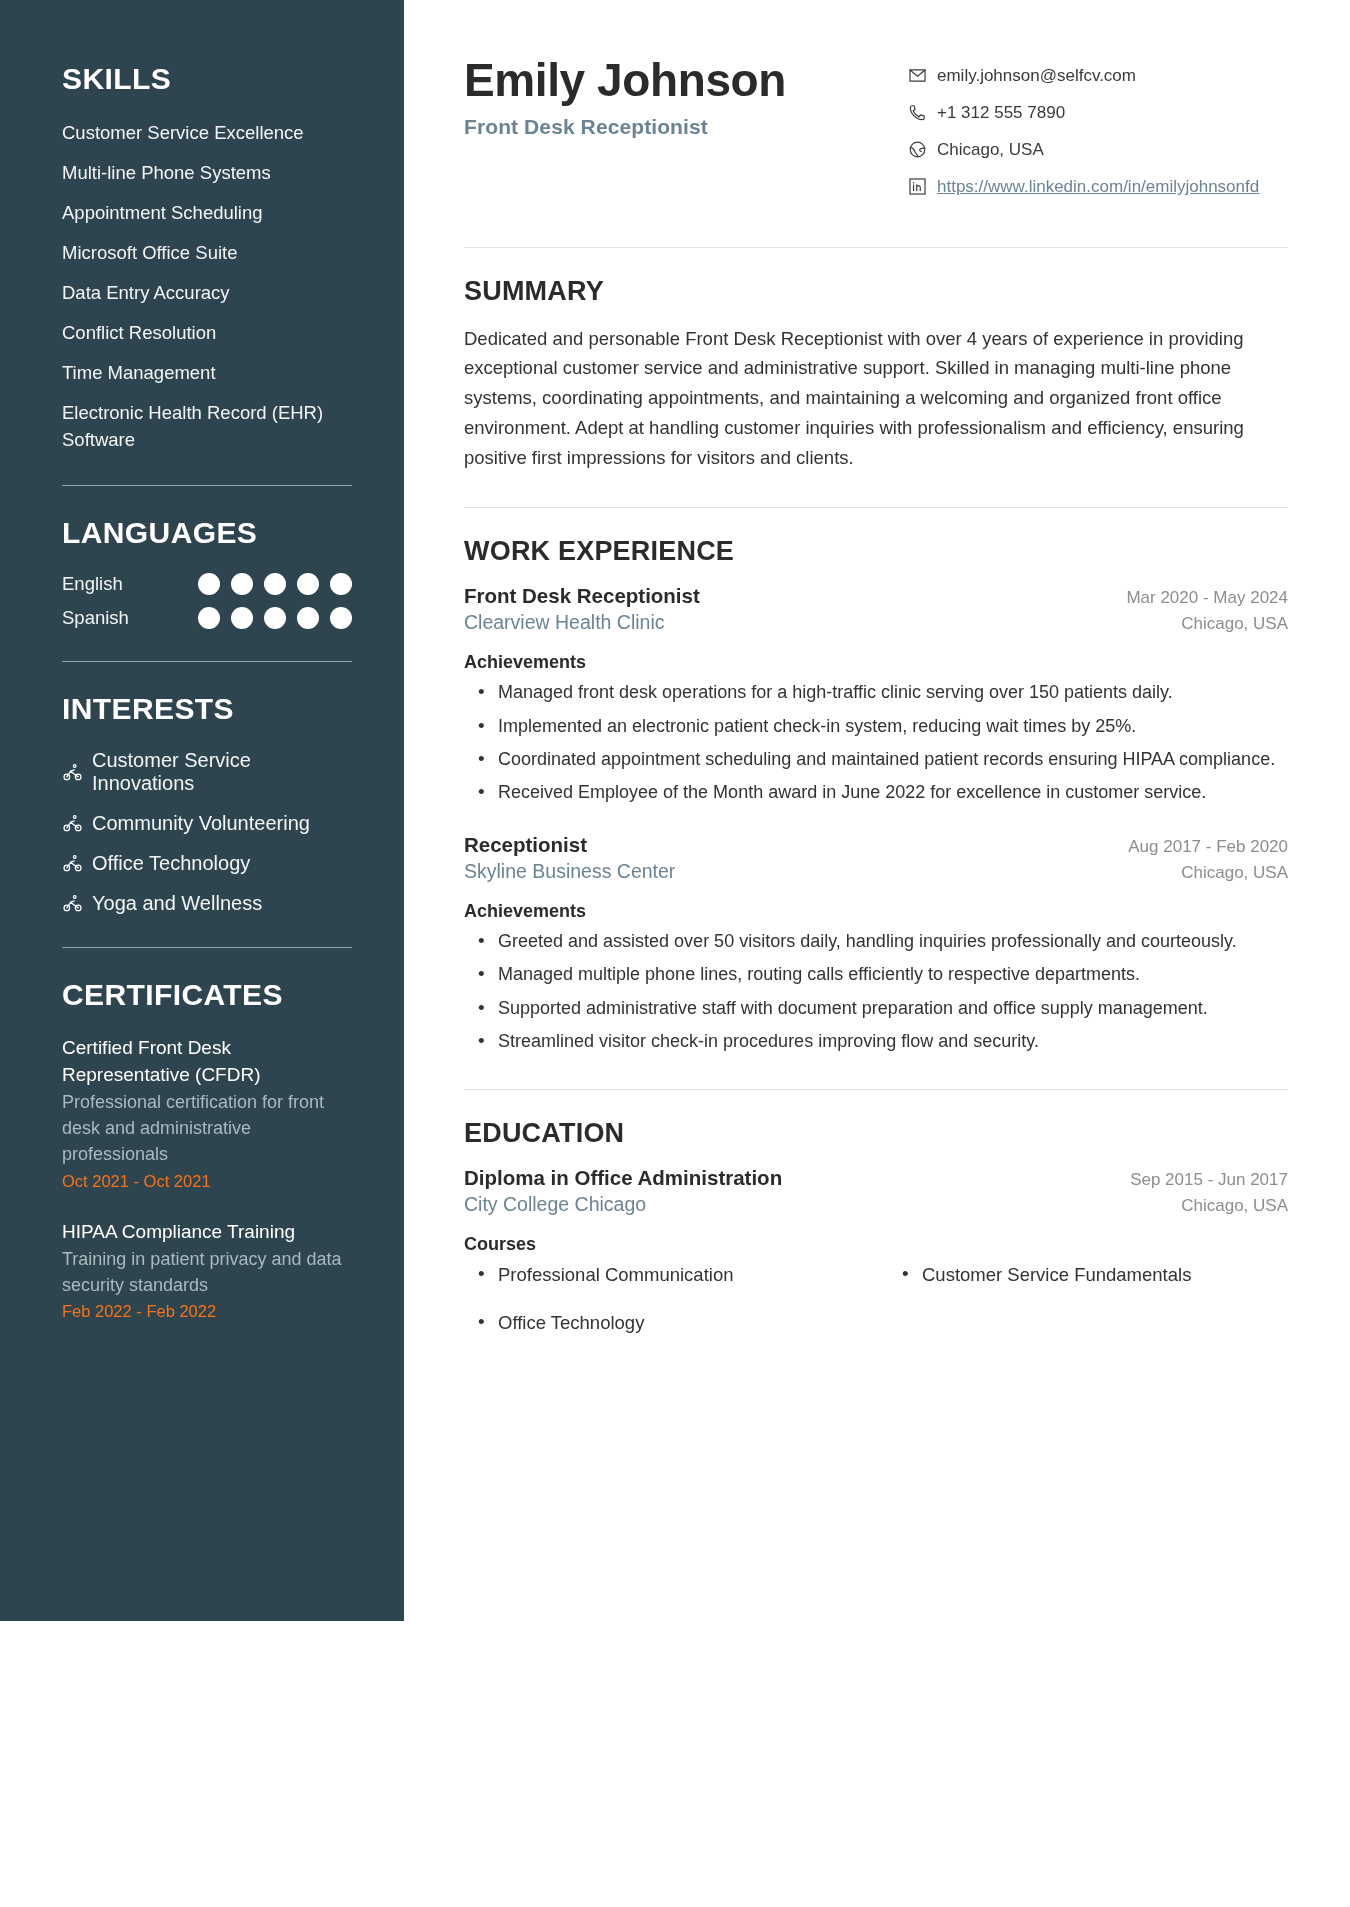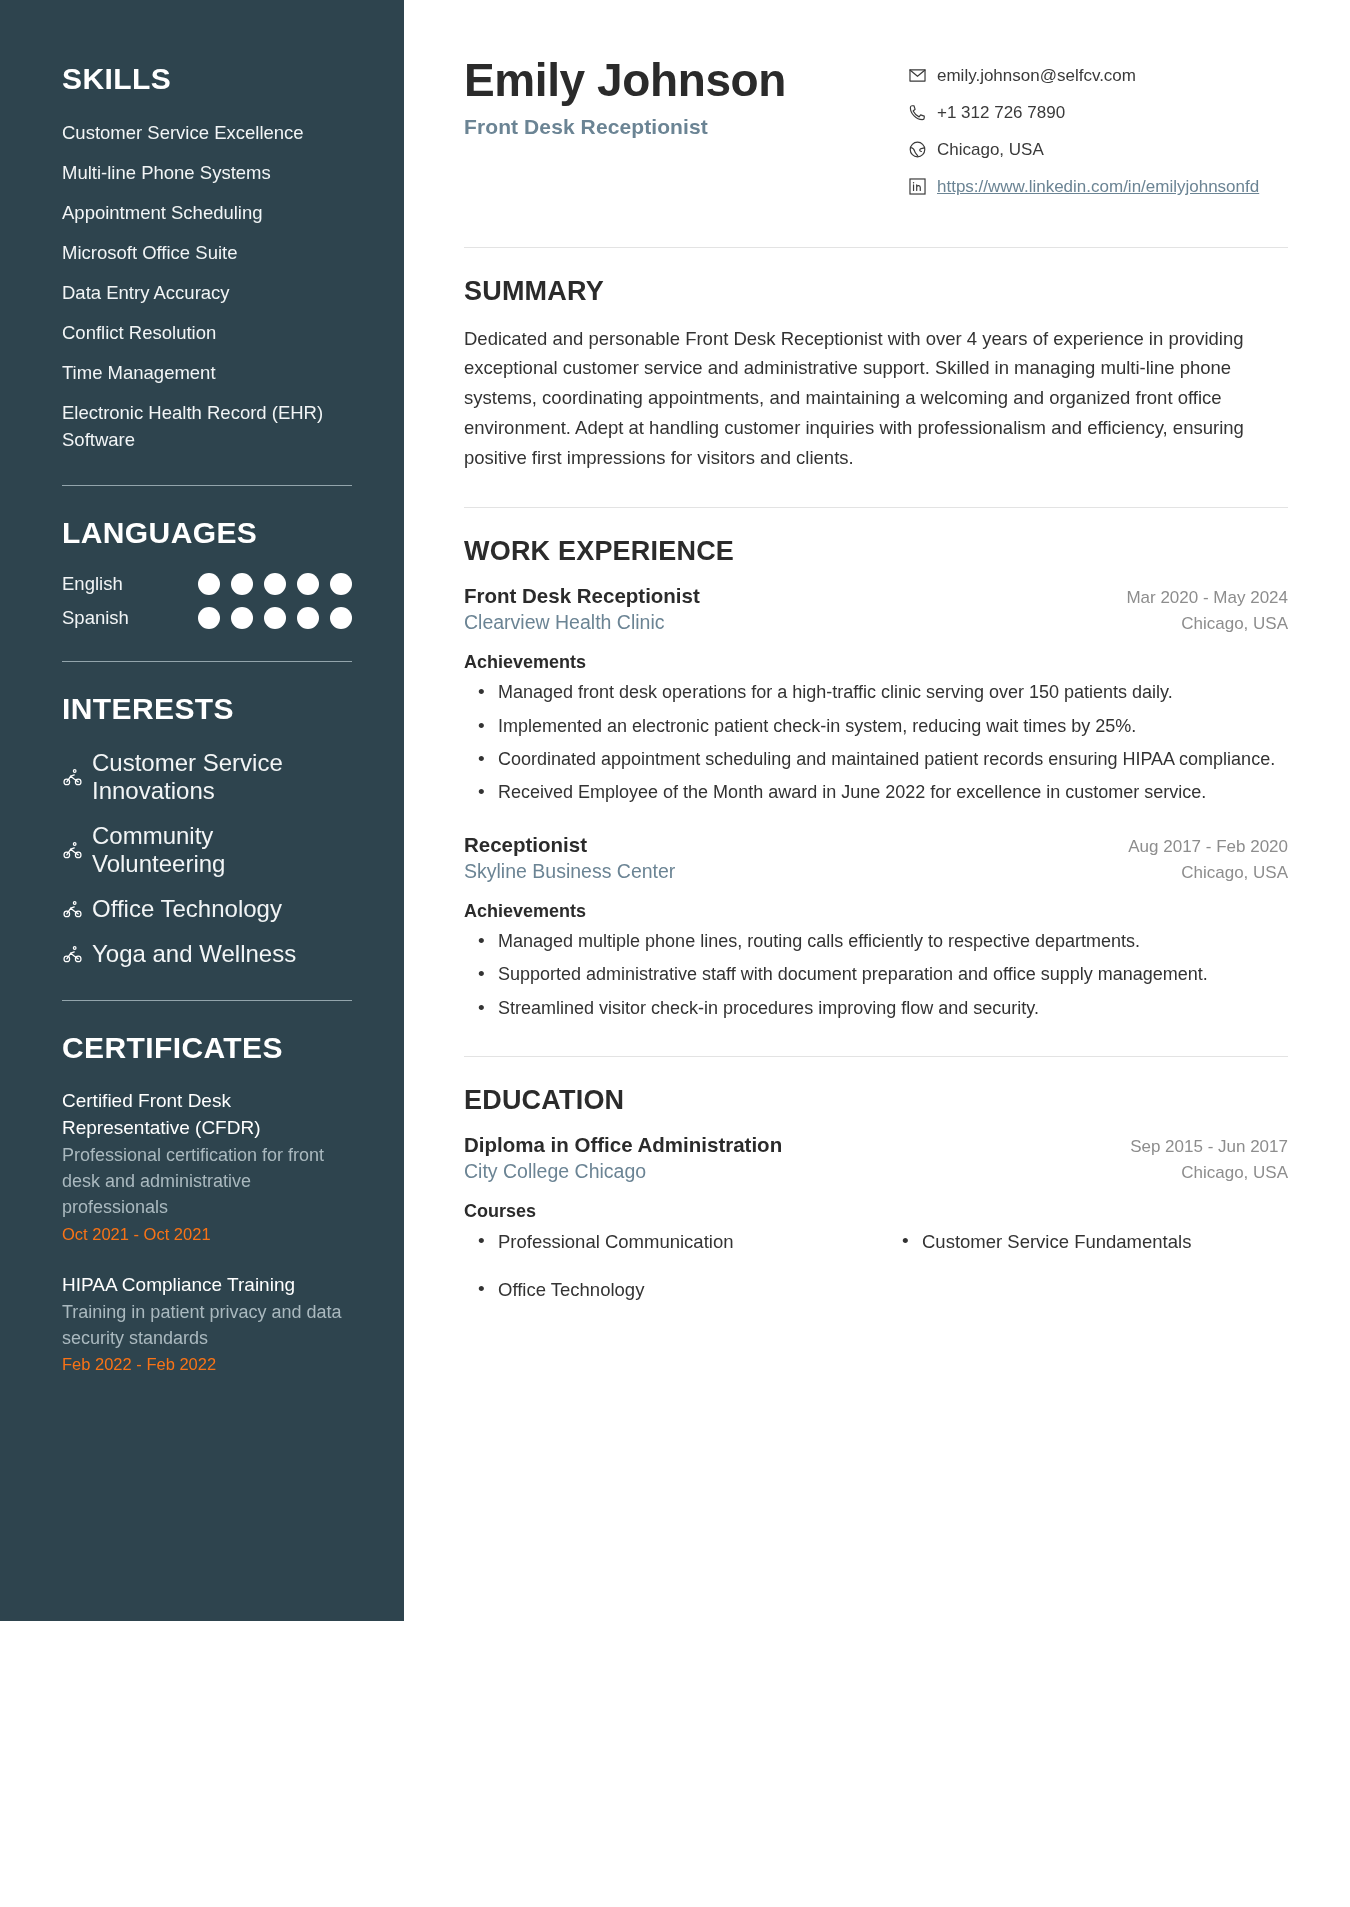--- a/index.html
+++ b/index.html
@@ -73,21 +73,21 @@
     border-radius: 50%;
     background: #ffffff;
   }
 
   
   .interest-item {
     display: flex;
     align-items: center;
     gap: 9px;
     margin-bottom: 17px;
-    font-size: 24px;
+    font-size: 20px;
     color: #f2f5f6;
   }
   .bike-icon {
     width: 21px; height: 21px;
     flex: 0 0 21px;
     display: block;
   }
 
   
   .cert-item { margin-bottom: 28px; }
@@ -406,21 +406,21 @@
             <rect x="2.5" y="5" width="19" height="14"></rect>
             <path d="M2.5 5 L12 13 L21.5 5"></path>
           </svg>
           <span>emily.johnson@selfcv.com</span>
         </div>
 
         <div class="contact-row">
           <svg class="c-icon" viewBox="0 0 24 24" fill="none" stroke="#3a3a3a" stroke-width="1.5" stroke-linecap="round" stroke-linejoin="round">
             <path d="M5 3.5 C4 3.5 3 4.5 3 6 C3 13.5 10.5 21 18 21 C19.5 21 20.5 20 20.5 19 L20.5 16.5 L16 15 L14 17.5 C11 16 8 13 6.5 10 L9 8 L7.5 3.5 Z"></path>
           </svg>
-          <span>+1 312 726 7890</span>
+          <span>+1 312 555 7890</span>
         </div>
 
         <div class="contact-row">
           <svg class="c-icon" viewBox="0 0 24 24" fill="none" stroke="#3a3a3a" stroke-width="1.5" stroke-linecap="round" stroke-linejoin="round">
             <circle cx="12" cy="12" r="9.2"></circle>
             <path d="M3.5 9.5 C6 10 8 12 8.5 14.5 C9 17 11 17.5 12.5 20.5"></path>
             <path d="M20.5 10 C18 11 16 10 15 12 C14.3 13.4 15.5 14.5 17 14.5"></path>
           </svg>
           <span>Chicago, USA</span>
         </div>
@@ -472,20 +472,21 @@
         <div class="entry-head">
           <span class="entry-title">Receptionist</span>
           <span class="entry-date">Aug 2017 - Feb 2020</span>
         </div>
         <div class="entry-sub">
           <span class="entry-org">Skyline Business Center</span>
           <span class="entry-loc">Chicago, USA</span>
         </div>
         <div class="sub-head">Achievements</div>
         <ul class="bullets">
+          <li>Greeted and assisted over 50 visitors daily, handling inquiries professionally and courteously.</li>
           <li>Managed multiple phone lines, routing calls efficiently to respective departments.</li>
           <li>Supported administrative staff with document preparation and office supply management.</li>
           <li>Streamlined visitor check-in procedures improving flow and security.</li>
         </ul>
       </div>
     </section>
 
     <hr class="hr">
 
     <section>

